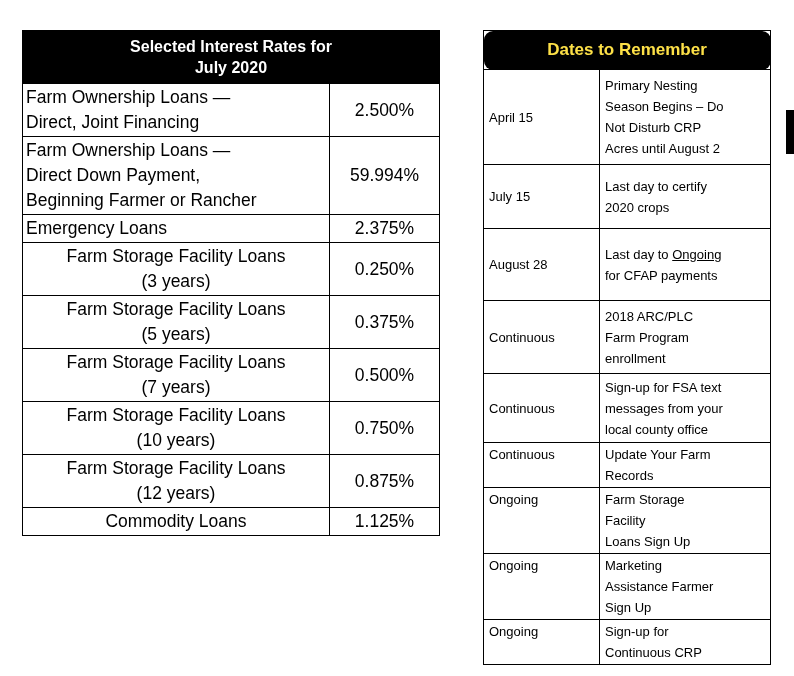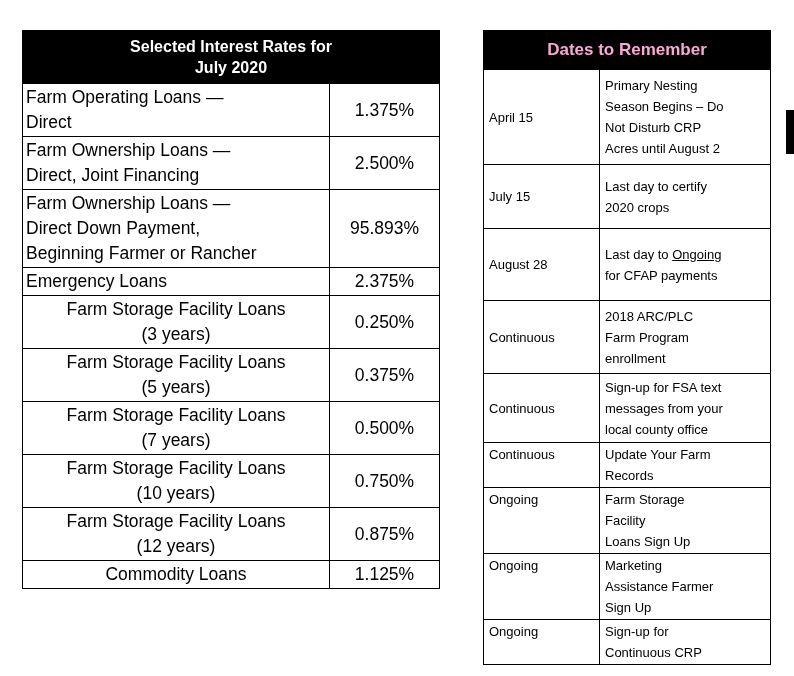--- a/index.html
+++ b/index.html
@@ -19,22 +19,22 @@
   }
   .rates td { font-size: 17.5px; line-height: 25px; vertical-align: middle; }
   .rates td.label { width: 307px; white-space: pre-line; padding: 1px 3px; }
   .rates td.value { width: 110px; text-align: center; }
   .left   { text-align: left; }
   .center { text-align: center; }
 
   
   .dates { position: absolute; left: 483px; top: 30px; }
   .dates thead th {
-    background: #000; color: #f9a8d4; font-weight: bold;
-    font-size: 17px; text-align: center; padding: 9px 4px;
+    background: #000; color: #fde047; font-weight: bold;
+    font-size: 17px; text-align: center; padding: 9px 4px; border-radius: 9px;
   }
   .dates td { font-size: 13px; line-height: 21px; white-space: pre-line; padding: 1px 5px; }
   .dates td.date  { width: 116px; }
   .dates td.event { width: 171px; vertical-align: middle; }
   .va-middle { vertical-align: middle; }
   .va-top    { vertical-align: top; padding-top: 2px; }
 
   a.signup-link { color: #000; text-decoration: underline; cursor: pointer; }
 
   .edge-artifact { position: absolute; left: 786px; top: 110px; width: 8px; height: 44px; background: #000; }
@@ -46,34 +46,29 @@
 
   <table class="rates">
     <thead>
       <tr>
         <th colspan="2">Selected Interest Rates for
 July 2020</th>
       </tr>
     </thead>
     <tbody>
       <tr style="height:52px">
-        <td class="label left">Farm Operating Loans —
-Direct</td>
-        <td class="value">1.375%</td>
-      </tr>
-      <tr style="height:52px">
         <td class="label left">Farm Ownership Loans —
 Direct, Joint Financing</td>
         <td class="value">2.500%</td>
       </tr>
       <tr style="height:78px">
         <td class="label left">Farm Ownership Loans —
 Direct Down Payment,
 Beginning Farmer or Rancher</td>
-        <td class="value">95.893%</td>
+        <td class="value">59.994%</td>
       </tr>
       <tr style="height:27px">
         <td class="label left">Emergency Loans</td>
         <td class="value">2.375%</td>
       </tr>
       <tr style="height:52px">
         <td class="label center">Farm Storage Facility Loans
 (3 years)</td>
         <td class="value">0.250%</td>
       </tr>

